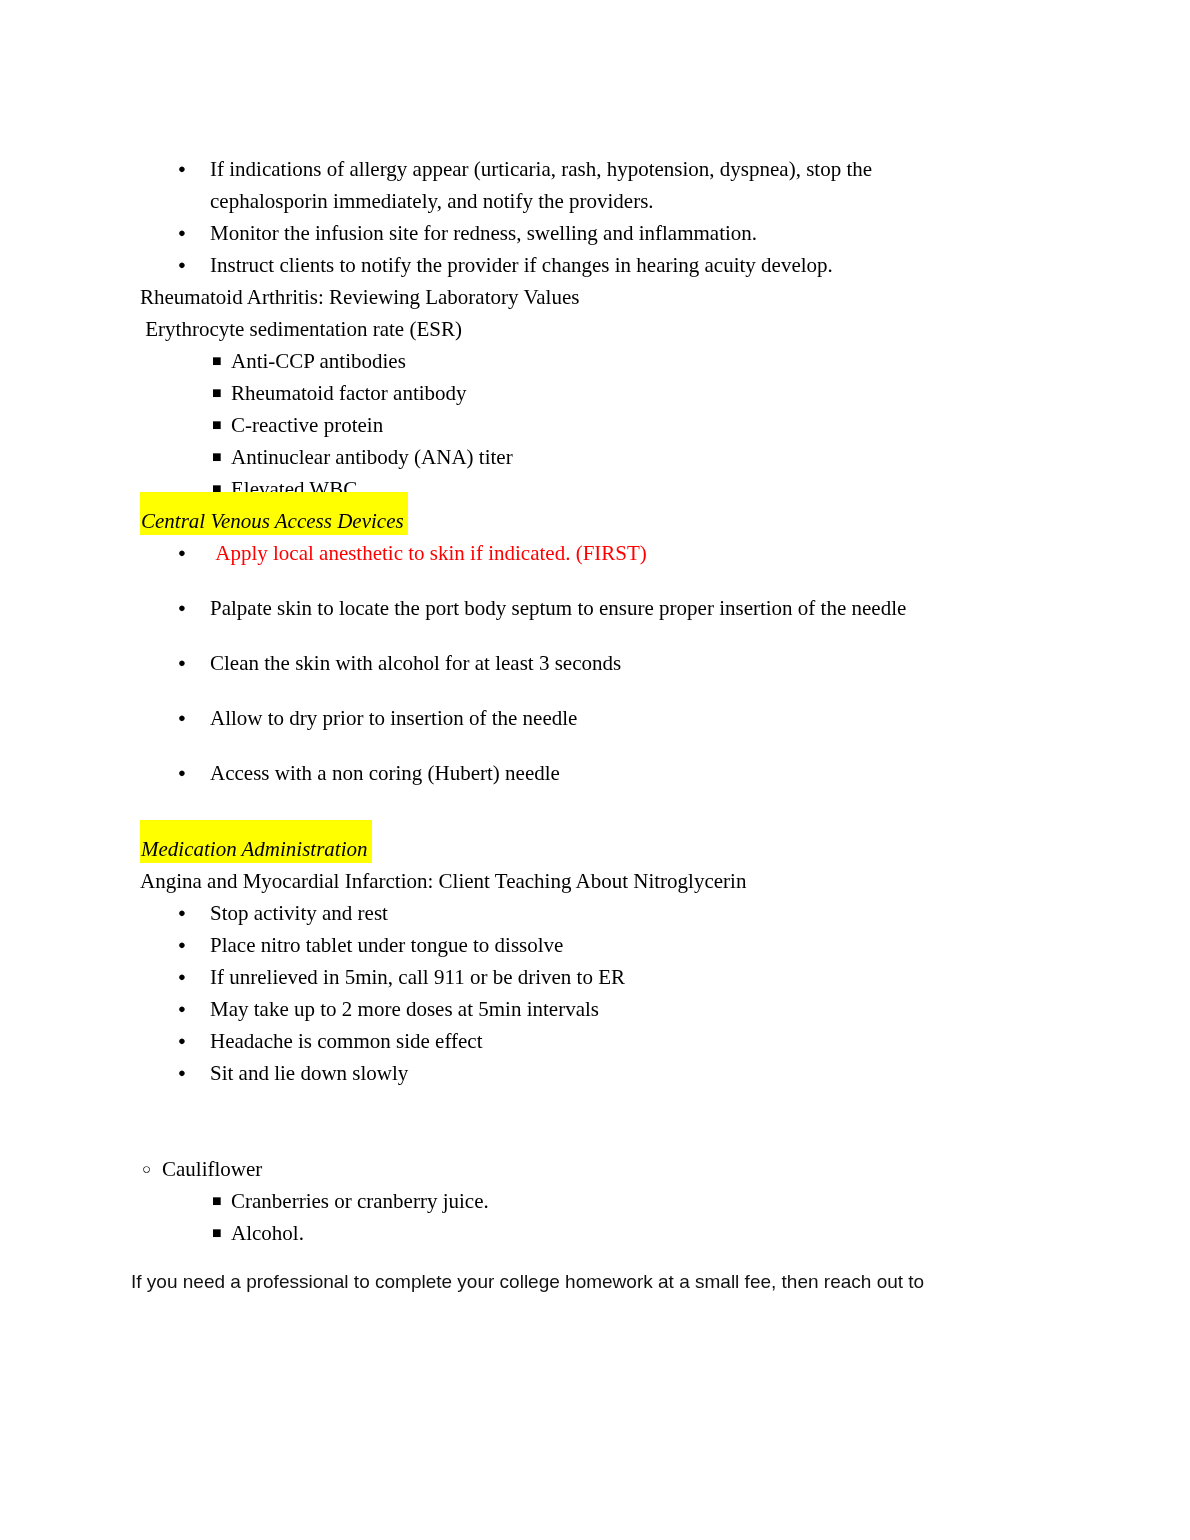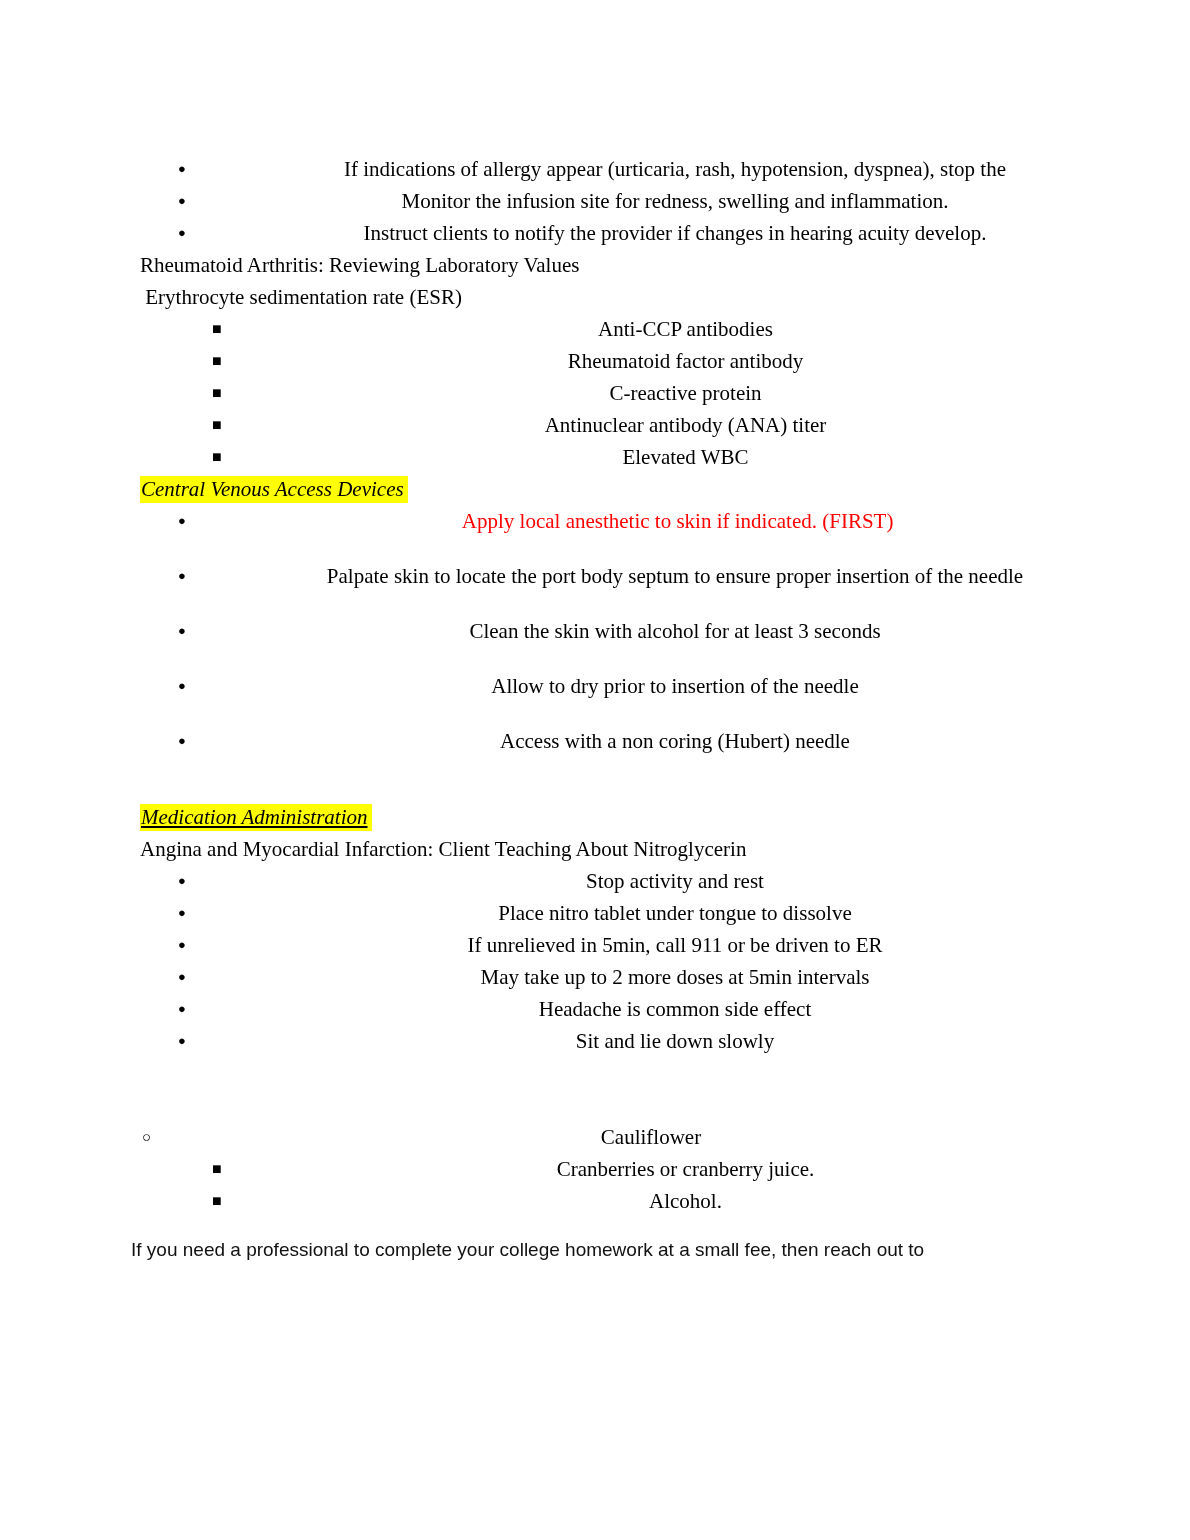--- a/index.html
+++ b/index.html
@@ -21,21 +21,21 @@
     width: 1190px;
     height: 1540px;
     padding: 153px 50px 0 140px;
   }
   .serif-line, .li {
     font-size: 21px;
     line-height: 32px;
     white-space: pre-wrap;
   }
   .li { display: flex; align-items: flex-start; }
-  .li .txt { flex: 1; white-space: pre-wrap; text-align: center; }
+  .li .txt { flex: 1; white-space: pre-wrap; }
 
   
   .ul-round .li .marker {
     flex: 0 0 32px;
     margin-left: 38px;
     font-size: 13px;
     line-height: 32px;
   }
   
   .ul-square .li .marker {
@@ -45,27 +45,27 @@
     line-height: 32px;
   }
   
   .circle-line .marker {
     flex: 0 0 20px;
     margin-left: 2px;
     font-size: 15px;
     line-height: 32px;
   }
   .mt-gap1 { }   
-  .mt-gap2 { margin-top: 44px; text-decoration: underline; }   
+  .mt-gap2 { margin-top: 44px; }   
   .steps-list .li { margin-top: 23px; }
 
   .hl {
     background: var(--highlight);
     font-style: italic;
-    padding: 1px 4px 2px 1px;
+    padding: 17px 4px 2px 1px;
     text-align: center;
   }
   .red-text { color: var(--red-text); }
 
   .first-item-wrap .txt div { white-space: pre-wrap; }
 
   .footer {
     margin-top: 19px;
     margin-left: -9px;
     font-family: "Liberation Sans", "DejaVu Sans", sans-serif;
@@ -75,21 +75,21 @@
   }
 </style>
 </head>
 <body>
 
 <div class="page">
 
   <div class="ul-round first-item-wrap">
     <div class="li">
       <span class="marker">●</span>
-      <span class="txt"><div>If indications of allergy appear (urticaria, rash, hypotension, dyspnea), stop the</div></span>
+      <span class="txt"><div>If indications of allergy appear (urticaria, rash, hypotension, dyspnea), stop the</div><div>cephalosporin immediately, and notify the providers.</div></span>
     </div>
     <div class="li">
       <span class="marker">●</span>
       <span class="txt">Monitor the infusion site for redness, swelling and inflammation.</span>
     </div>
     <div class="li">
       <span class="marker">●</span>
       <span class="txt">Instruct clients to notify the provider if changes in hearing acuity develop.</span>
     </div>
   </div>

